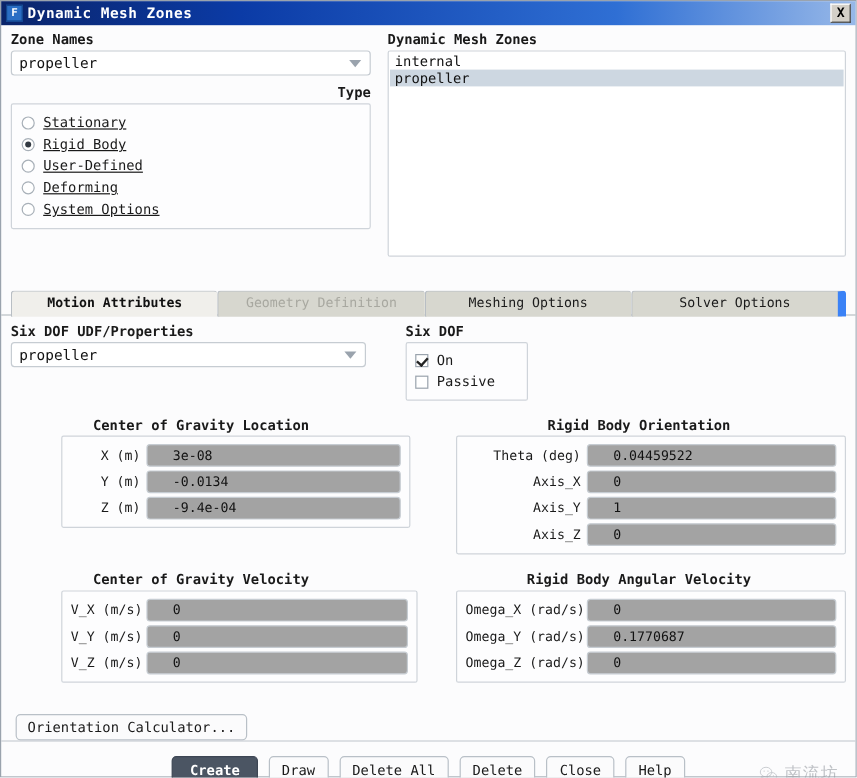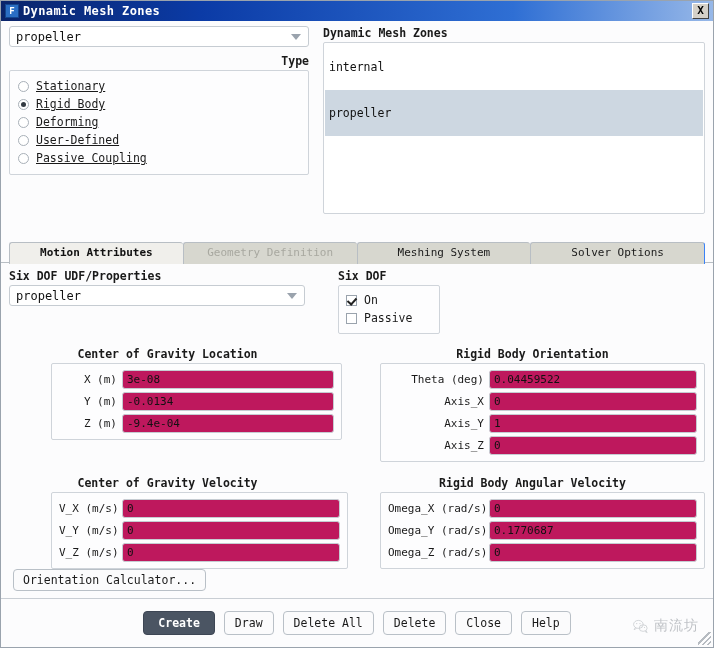--- a/index.html
+++ b/index.html
@@ -73,24 +73,24 @@
   }
   .panel {
     border: 1px solid #cfd4da;
     border-radius: 2px;
     background: #fdfdfe;
     box-sizing: border-box;
   }
   .field {
     border: 1px solid #c6ccd2;
     border-radius: 3px;
-    background: #be185d;
+    background: #a3a3a3;
     height: 19px;
     line-height: 17px;
-    padding: 0 4px;
+    padding: 0 21px;
     font-size: 11px;
     color: #111;
     box-sizing: border-box;
     white-space: nowrap;
     overflow: hidden;
   }
   .combo {
     border: 1px solid #c6ccd2;
     border-radius: 3px;
     background: #ffffff;
@@ -140,21 +140,21 @@
     border: 1px solid #cfd4da;
     border-radius: 2px;
     background: #ffffff;
     height: 172px;
     padding: 1px;
     box-sizing: border-box;
     overflow: hidden;
   }
   .list-item {
     font-size: 11.5px; line-height: 14px;
-    padding: 16px 4px; color: #111;
+    padding: 0 4px; color: #111;
     white-space: nowrap; cursor: pointer;
   }
   .list-item.sel { background: #cdd7e1; }
 
   
   .tabbar {
     display: flex;
     padding: 17px 8px;
     margin-top: 11px;
     flex: none;
@@ -172,21 +172,21 @@
     background: #d7d7cf;
     border: 1px solid #b8bec4;
     border-bottom: none;
     border-right: none;
     color: #1a1a1a;
     cursor: pointer;
     border-radius: 3px 3px 0 0;
     white-space: nowrap;
     overflow: hidden;
   }
-  .tab:last-child { border-right: 1px solid #3b82f6; }
+  .tab:last-child { border-right: 7px solid #3b82f6; }
   .tab.active {
     background: #f0efeb;
     color: #111;
     font-weight: bold;
   }
   .tab.disabled { color: #a8a8a0; }
 
   
   .tabbody {
     flex: 1;
@@ -244,21 +244,21 @@
     border: 1px solid #b9c0c7;
     border-radius: 4px;
     background: #fbfbfc;
     font-size: 11.5px;
     padding: 3px 9px;
     color: #1a1a1a;
     cursor: pointer;
     white-space: nowrap;
     font-family: inherit;
   }
-  .orient-wrap { margin-top: 0; padding-left: 4px; }
+  .orient-wrap { margin-top: 26px; padding-left: 4px; }
 
   
   .footer {
     border-top: 1px solid #c9ced4;
     height: 48px;
     flex: none;
     display: flex;
     align-items: center;
     justify-content: center;
     gap: 9px;
@@ -301,63 +301,64 @@
 
   <div class="titlebar">
     <div class="title-icon">F</div>
     <div class="title-text">Dynamic Mesh Zones</div>
     <div class="title-close">X</div>
   </div>
 
   <div class="top">
 
     <div class="top-left">
+      <div class="group-label">Zone Names</div>
       <div class="combo">
         <span class="val">propeller</span>
         <span class="arrow"></span>
       </div>
 
       <div class="group-label" style="margin-top:7px;text-align:right;">Type</div>
       <div class="panel radio-panel">
         <div class="radio-row">
           <span class="radio"></span>
           <span class="radio-label">Stationary</span>
         </div>
         <div class="radio-row">
           <span class="radio on"></span>
           <span class="radio-label">Rigid Body</span>
         </div>
         <div class="radio-row">
           <span class="radio"></span>
-          <span class="radio-label">Deforming</span>
+          <span class="radio-label">User-Defined</span>
         </div>
         <div class="radio-row">
           <span class="radio"></span>
-          <span class="radio-label">User-Defined</span>
+          <span class="radio-label">Deforming</span>
         </div>
         <div class="radio-row">
           <span class="radio"></span>
-          <span class="radio-label">Passive Coupling</span>
+          <span class="radio-label">System Options</span>
         </div>
       </div>
     </div>
 
     <div class="top-right">
       <div class="group-label">Dynamic Mesh Zones</div>
       <div class="listbox">
         <div class="list-item">internal</div>
         <div class="list-item sel">propeller</div>
       </div>
     </div>
   </div>
 
   <div class="tabbar">
     <div class="tab active">Motion Attributes</div>
     <div class="tab disabled">Geometry Definition</div>
-    <div class="tab">Meshing System</div>
+    <div class="tab">Meshing Options</div>
     <div class="tab">Solver Options</div>
   </div>
 
   <div class="tabbody">
 
     <div class="row1">
 
       <div class="col-sixdof-udf">
         <div class="group-label">Six DOF UDF/Properties</div>
         <div class="combo">

